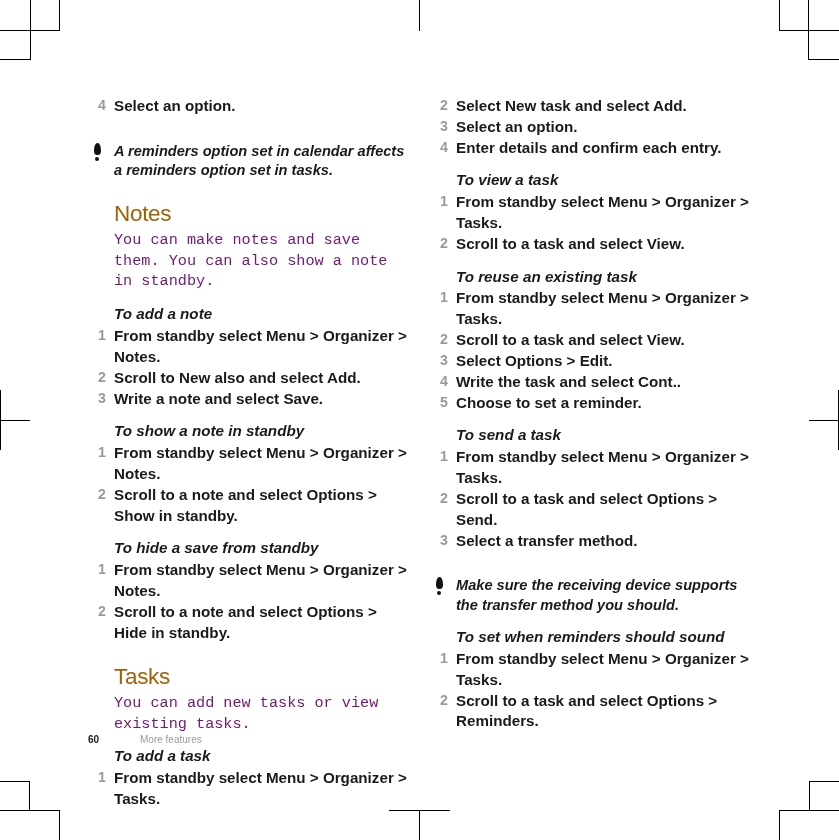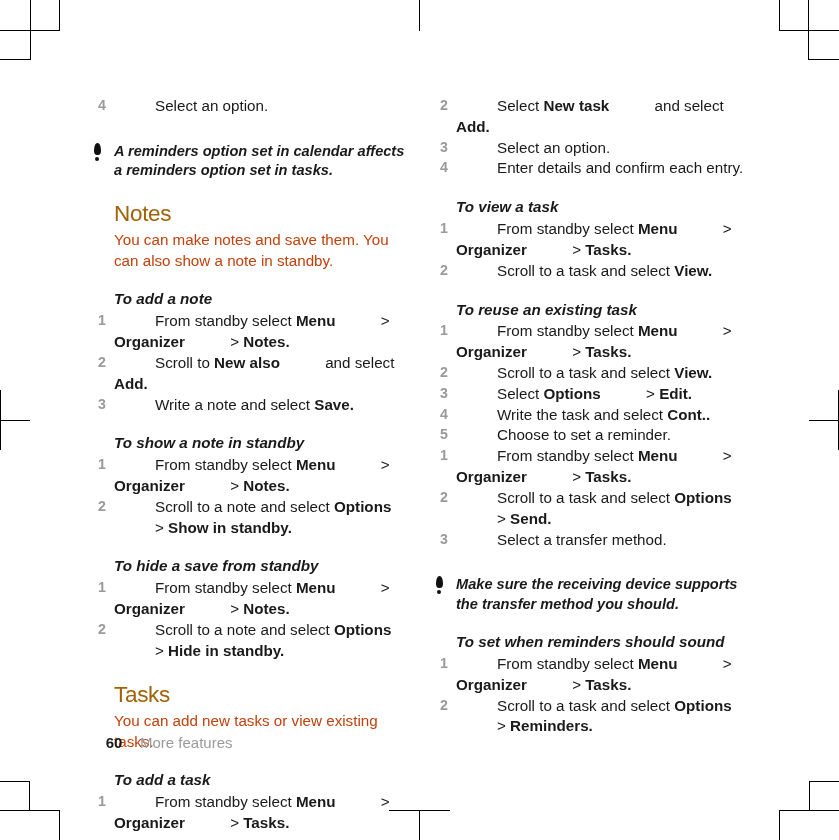--- a/index.html
+++ b/index.html
@@ -47,28 +47,29 @@
     font-weight: normal;
     line-height: 1.12;
     letter-spacing: -0.3px;
     margin: 20px 0 4px 26px;
     color: #a16207;
   }
   .body-text {
     font-size: 15.2px;
     line-height: 1.37;
     margin: 0 0 2px 26px;
-    color: #c2410c;
+    color: #701a75;
+    font-family: Liberation Mono, monospace;
   }
   .h2 {
     font-size: 15.2px;
     font-weight: bold;
     font-style: italic;
     line-height: 1.3;
-    margin: 18px 0 2px 26px;
+    margin: 12px 0 2px 26px;
     color: #1a1a1a;
   }
 
   
   ol.steps {
     list-style: none;
     margin: 0;
     padding: 0;
   }
   ol.steps li {
@@ -83,21 +84,21 @@
     position: absolute;
     left: 4px;
     top: 0;
     width: 14px;
     text-align: right;
     color: #9a9a9a;
     font-size: 14.2px;
     font-weight: bold;
   }
   .b { font-weight: bold; }
-  .gt { font-weight: normal; margin-left: 41px; }
+  .gt { font-weight: bold; }
 
   
   .tip {
     position: relative;
     margin: 25px 0 2px 0;
     padding-left: 26px;
     font-size: 14.6px;
     font-style: italic;
     font-weight: bold;
     line-height: 1.33;
@@ -128,22 +129,21 @@
     background: #111111;
     border-radius: 50%;
   }
 
   
   .footer {
     position: absolute;
     left: 88px;
     bottom: 0;
     top: 734px;
-    font-size: 15px;
-    text-align: center;
+    font-size: 10px;
   }
   .footer .pagenum {
     font-weight: bold;
     color: #1a1a1a;
     display: inline-block;
     width: 52px;
   }
   .footer .chapter {
     color: #9a9a9a;
     font-weight: normal;
@@ -225,20 +225,21 @@
         <li><span class="num">2</span><span class="gt">Scroll to a task and select </span><span class="b">View.</span></li>
       </ol>
       <div class="h2">To reuse an existing task</div>
       <ol class="steps">
         <li><span class="num">1</span><span class="gt">From standby select </span><span class="b">Menu</span><span class="gt"> &gt; </span><span class="b">Organizer</span><span class="gt"> &gt; </span><span class="b">Tasks.</span></li>
         <li><span class="num">2</span><span class="gt">Scroll to a task and select </span><span class="b">View.</span></li>
         <li><span class="num">3</span><span class="gt">Select </span><span class="b">Options</span><span class="gt"> &gt; </span><span class="b">Edit.</span></li>
         <li><span class="num">4</span><span class="gt">Write the task and select </span><span class="b">Cont..</span></li>
         <li><span class="num">5</span><span class="gt">Choose to set a reminder.</span></li>
       </ol>
+      <div class="h2">To send a task</div>
       <ol class="steps">
         <li><span class="num">1</span><span class="gt">From standby select </span><span class="b">Menu</span><span class="gt"> &gt; </span><span class="b">Organizer</span><span class="gt"> &gt; </span><span class="b">Tasks.</span></li>
         <li><span class="num">2</span><span class="gt">Scroll to a task and select </span><span class="b">Options</span><span class="gt"> &gt; </span><span class="b">Send.</span></li>
         <li><span class="num">3</span><span class="gt">Select a transfer method.</span></li>
       </ol>
       <div class="tip"><span class="tip-icon">
           <span class="bulb"></span>
           <span class="dot"></span>
         </span><span>Make sure the receiving device supports the transfer method you should.</span></div>
       <div class="h2">To set when reminders should sound</div>

